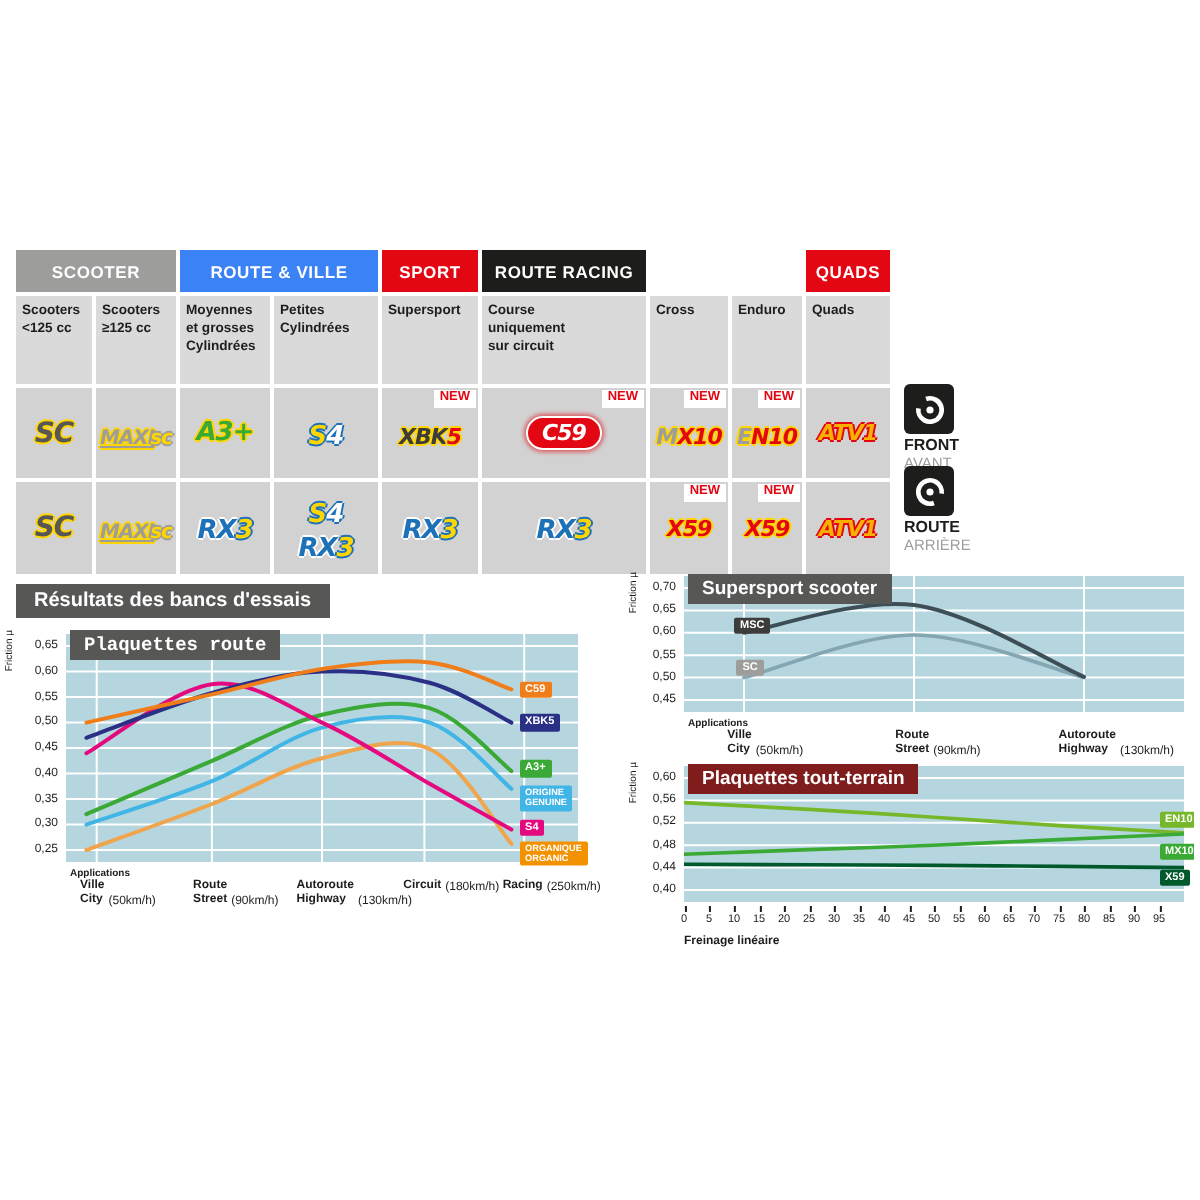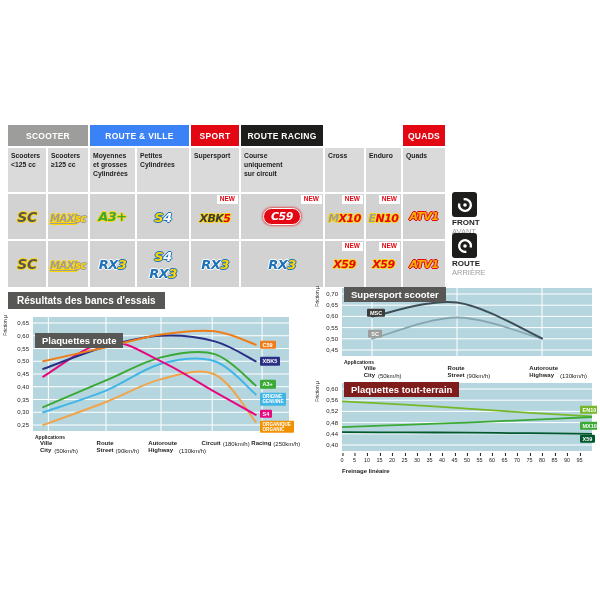--- a/index.html
+++ b/index.html
@@ -65,21 +65,21 @@
   .c1 .pw{left:29px;top:4px;width:256px;height:114px;}
   .c2 .pw,.c3 .pw{left:26px;top:4px;width:250px;height:68px;}
   .yaxis{position:absolute;}
   .c1 .yaxis{left:0;top:4px;width:27px;height:114px;}
   .c2 .yaxis,.c3 .yaxis{left:0;top:4px;width:24px;height:68px;}
   .yaxis span{position:absolute;right:2px;font-size:6px;transform:translateY(-50%);color:#1d1d1b;}
   .rot{position:absolute;left:-2px;top:2px;font-size:5px;color:#1d1d1b;
        writing-mode:vertical-rl;transform:rotate(180deg);}
   .ctitle{position:absolute;color:#fff;font-weight:bold;font-size:9.5px;
           padding:2px 7px;z-index:3;}
-  .c1 .ctitle{left:31px;top:20px;}
+  .c1 .ctitle{left:31px;top:2px;font-family:Liberation Mono, monospace;}
   .c2 .ctitle,.c3 .ctitle{left:28px;top:3px;}
   .xcaption{position:absolute;font-size:5px;font-weight:bold;}
   .c1 .xcaption{left:31px;top:121px;}
   .c2 .xcaption{left:28px;top:75px;}
   .xstops{position:absolute;}
   .c1 .xstops{left:29px;top:127px;width:256px;height:22px;}
   .c2 .xstops{left:26px;top:81px;width:250px;height:18px;}
   .stop{position:absolute;display:flex;align-items:flex-end;gap:2px;white-space:nowrap;
         transform:translateX(-22%);}
   .stop .w{font-weight:bold;font-size:6px;line-height:1.15;}

